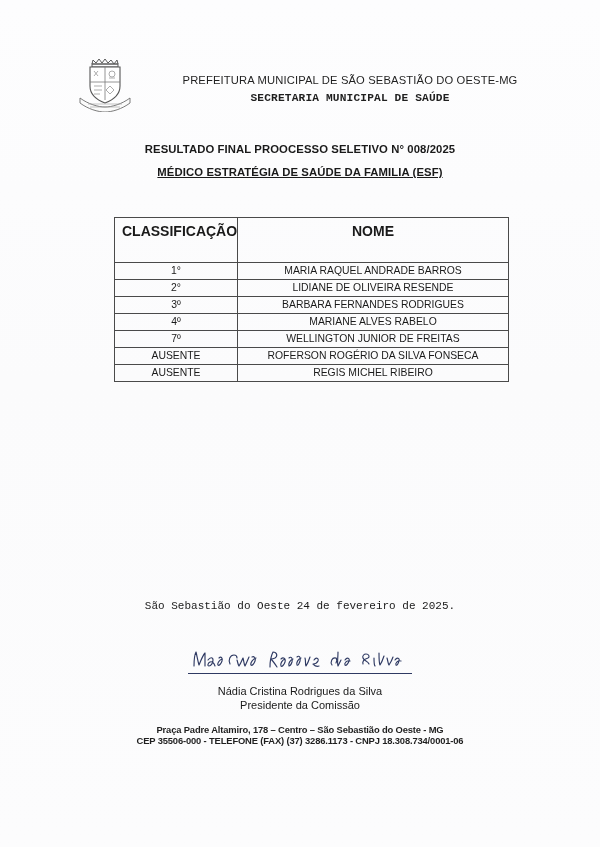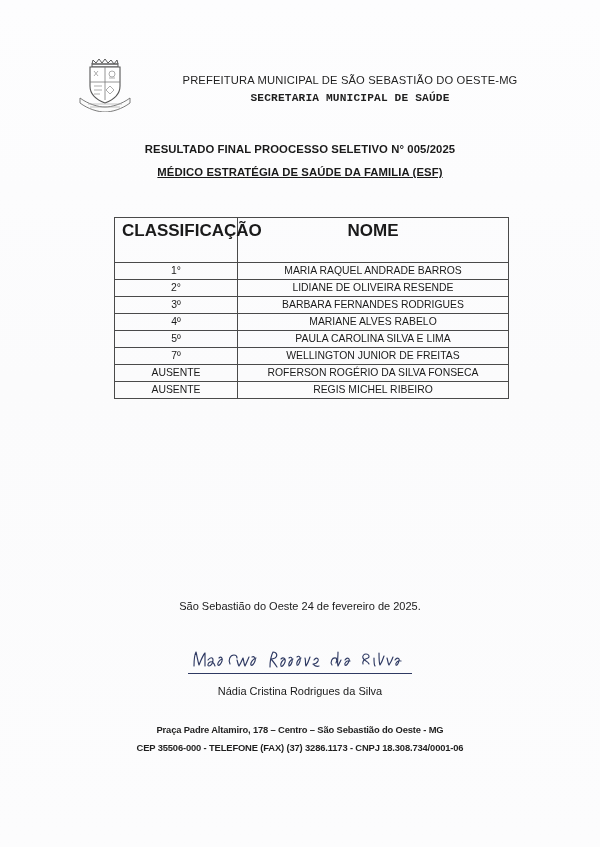--- a/index.html
+++ b/index.html
@@ -98,40 +98,41 @@
     color: #1a1a1a;
     padding: 0;
     height: 16px;
     line-height: 16px;
     font-weight: normal;
   }
   .col-rank { width: 115px; }
   .col-name { width: 270px; }
   .result-table thead th {
     font-weight: bold;
-    font-size: 17px;
+    font-size: 14px;
     height: 38px;
     vertical-align: top;
     padding-top: 6px;
     line-height: 14px;
   }
   .result-table thead th.col-rank {
     text-align: left;
     padding-left: 7px;
   }
 
   
   .date-line {
     position: absolute;
     top: 600px;
     left: 0;
     right: 0;
     text-align: center;
     font-size: 11px;
     color: #1a1a1a;
+    font-family: Liberation Mono, monospace;
   }
 
   
   .signature-area {
     position: absolute;
     top: 648px;
     left: 0;
     right: 0;
     text-align: center;
   }
@@ -174,21 +175,21 @@
     right: 0;
     text-align: center;
   }
   .footer-line {
     font-size: 9.4px;
     font-weight: bold;
     color: #1f1f1f;
     letter-spacing: -0.15px;
   }
   .footer-line + .footer-line {
-    margin-top: 7px;
+    margin-top: 0;
   }
 </style>
 </head>
 <body>
 
 <div class="page">
 
   <div class="header">
     <div class="crest">
       <svg viewBox="0 0 62 56" width="62" height="56" aria-hidden="true">
@@ -220,21 +221,21 @@
         </g>
       </svg>
     </div>
     <div class="header-text">
       <div class="org-line1">PREFEITURA MUNICIPAL DE SÃO SEBASTIÃO DO OESTE-MG</div>
       <div class="org-line2">SECRETARIA MUNICIPAL DE SAÚDE</div>
     </div>
   </div>
 
   <div class="title-block">
-    <div class="title-line">RESULTADO  FINAL PROOCESSO SELETIVO N° 005/2025</div>
+    <div class="title-line">RESULTADO  FINAL PROOCESSO SELETIVO N° 008/2025</div>
     <div class="title-line">MÉDICO ESTRATÉGIA DE SAÚDE DA FAMILIA (ESF)</div>
   </div>
 
   <table class="result-table">
     <thead>
       <tr>
         <th class="col-rank">CLASSIFICAÇÃO</th>
         <th class="col-name">NOME</th>
       </tr>
     </thead>
@@ -247,24 +248,20 @@
         <td class="col-rank">2°</td>
         <td class="col-name">LIDIANE DE OLIVEIRA RESENDE</td>
       </tr>
       <tr>
         <td class="col-rank">3º</td>
         <td class="col-name">BARBARA FERNANDES RODRIGUES</td>
       </tr>
       <tr>
         <td class="col-rank">4º</td>
         <td class="col-name">MARIANE ALVES RABELO</td>
-      </tr>
-      <tr>
-        <td class="col-rank">5º</td>
-        <td class="col-name">PAULA CAROLINA SILVA E LIMA</td>
       </tr>
       <tr>
         <td class="col-rank">7º</td>
         <td class="col-name">WELLINGTON JUNIOR DE FREITAS</td>
       </tr>
       <tr>
         <td class="col-rank">AUSENTE</td>
         <td class="col-name">ROFERSON ROGÉRIO DA SILVA FONSECA</td>
       </tr>
       <tr>
@@ -306,20 +303,21 @@
             <path d="M186 10 c0 4 0 7 1 8"></path>
             <path d="M191 5 c0 6 0 10 1 12 c2 -3 3 -6 4 -9"></path>
             <path d="M199 10 c1 3 1 6 2 7 c2 -3 3 -5 4 -8"></path>
             <path d="M207 12 c2 -3 5 -2 4 1 c-1 3 -2 5 -3 4 c-1 -2 2 -5 5 -4"></path>
           </g>
         </svg>
       </div>
       <div class="sig-rule"></div>
     </div>
     <div class="sig-name">Nádia Cristina Rodrigues da Silva</div>
+    <div class="sig-role">Presidente da Comissão</div>
   </div>
 
   <div class="footer">
     <div class="footer-line">Praça Padre Altamiro, 178  – Centro – São Sebastião do Oeste - MG</div>
     <div class="footer-line">CEP 35506-000 - TELEFONE (FAX) (37) 3286.1173 - CNPJ 18.308.734/0001-06</div>
   </div>
 
 </div>
 
 </body></html>

